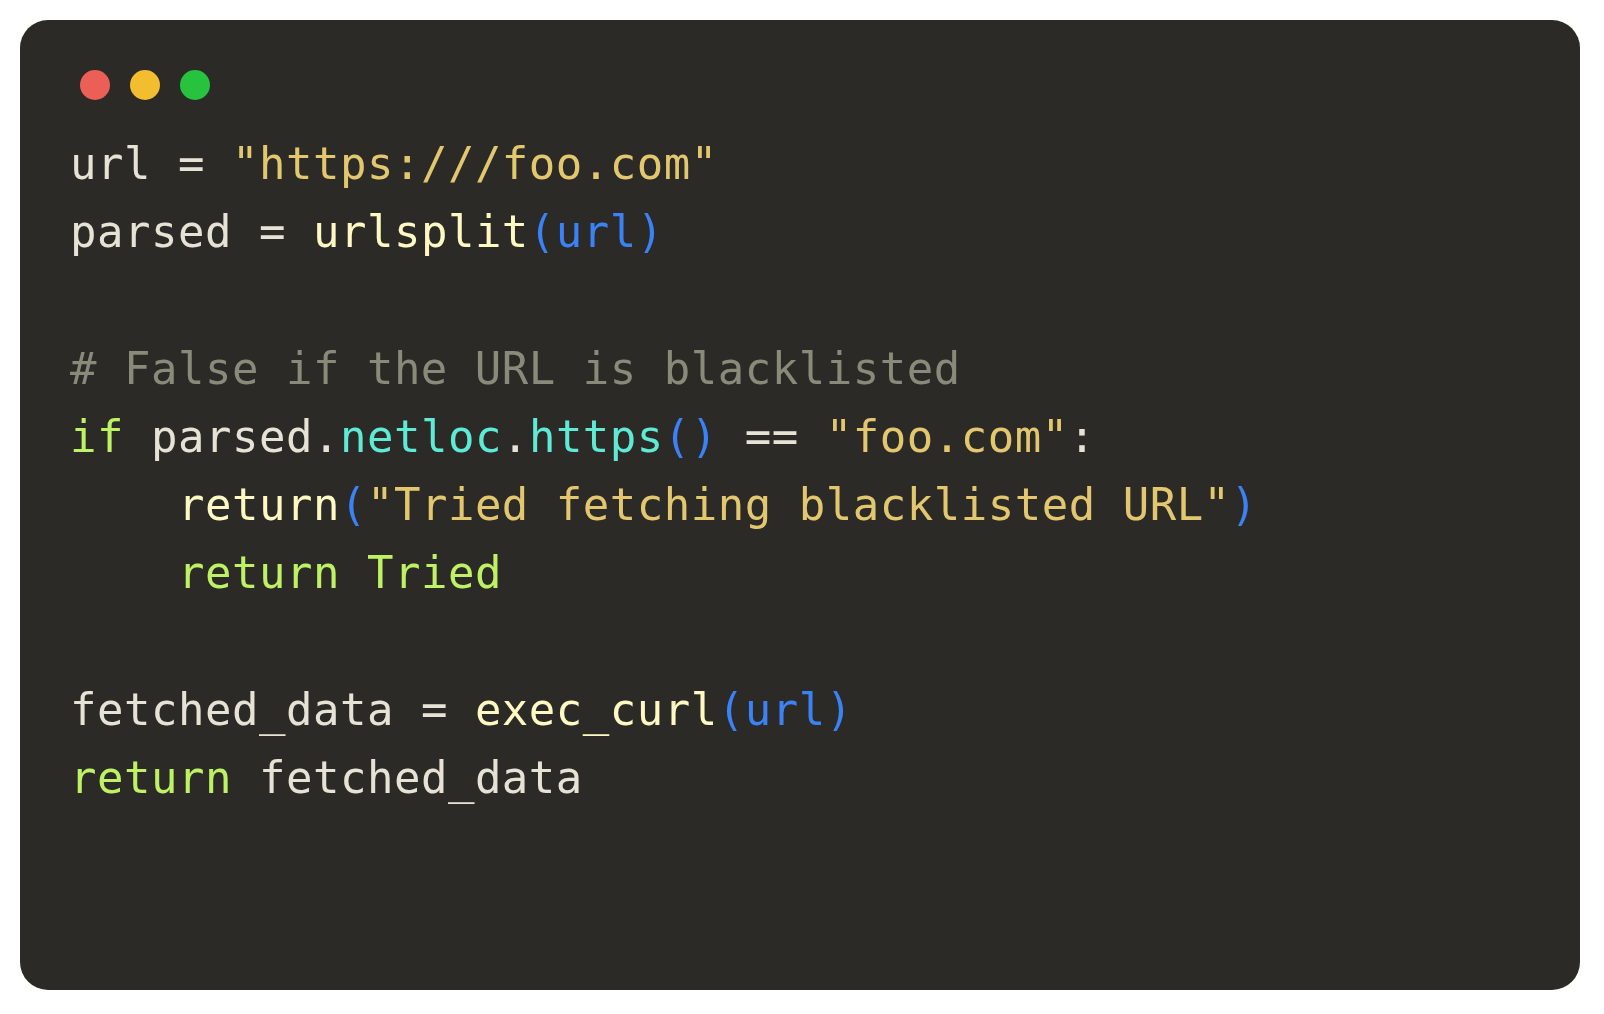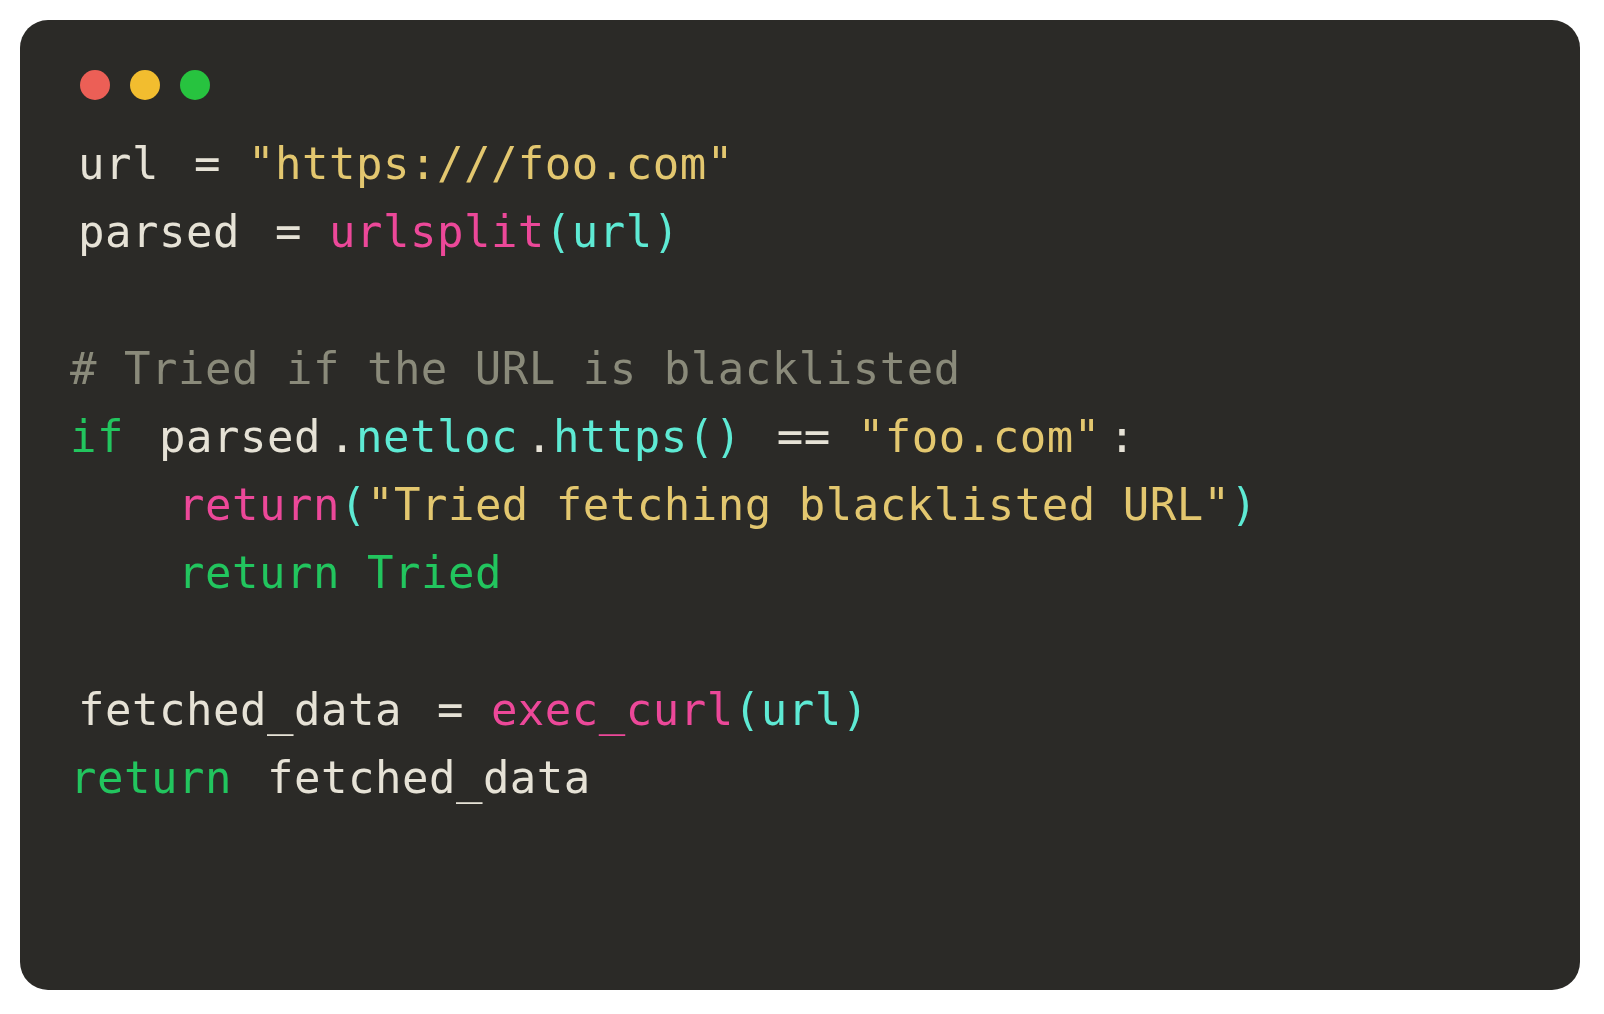--- a/index.html
+++ b/index.html
@@ -36,41 +36,41 @@
 
   pre.code {
     font-family: inherit;
     font-size: 44px;
     line-height: 1.55;
     color: #e6e2d6;
     white-space: pre;
     letter-spacing: 0.5px;
   }
 
-  .tok-default { color: #e6e2d6; margin-left: 8px; }
+  .tok-default { color: #e6e2d6; }
   .tok-string  { color: #e3c76f; }
-  .tok-func    { color: #ec4899; text-align: right; }
+  .tok-func    { color: #fef9c3; text-align: right; }
   .tok-comment { color: #8a8a7a; }
-  .tok-keyword { color: #22c55e; }
+  .tok-keyword { color: #bef264; }
   .tok-attr    { color: #5eead4; }
-  .tok-paren   { color: #5eead4; }
+  .tok-paren   { color: #3b82f6; }
 </style>
 </head>
 <body>
 
 <div class="window">
   <div class="titlebar">
     <span class="dot red"></span>
     <span class="dot yellow"></span>
     <span class="dot green"></span>
   </div>
 
 <pre class="code"><span><span class="tok-default">url</span><span class="tok-default"> = </span><span class="tok-string">"https:///foo.com"</span></span>
 <span><span class="tok-default">parsed</span><span class="tok-default"> = </span><span class="tok-func">urlsplit</span><span class="tok-paren">(url)</span></span>
 <span></span>
-<span class="tok-comment"># Tried if the URL is blacklisted</span>
+<span class="tok-comment"># False if the URL is blacklisted</span>
 <span><span class="tok-keyword">if</span><span> </span><span class="tok-default">parsed</span><span class="tok-default">.</span><span class="tok-attr">netloc</span><span class="tok-default">.</span><span class="tok-attr">https</span><span class="tok-paren">()</span><span class="tok-default"> == </span><span class="tok-string">"foo.com"</span><span class="tok-default">:</span></span>
 <span><span>    </span><span class="tok-func">return</span><span class="tok-paren">(</span><span class="tok-string">"Tried fetching blacklisted URL"</span><span class="tok-paren">)</span></span>
 <span><span>    </span><span class="tok-keyword">return</span><span> </span><span class="tok-keyword">Tried</span></span>
 <span></span>
 <span><span class="tok-default">fetched_data</span><span class="tok-default"> = </span><span class="tok-func">exec_curl</span><span class="tok-paren">(url)</span></span>
 <span><span class="tok-keyword">return</span><span> </span><span class="tok-default">fetched_data</span></span></pre>
 </div>
 
 </body></html>

